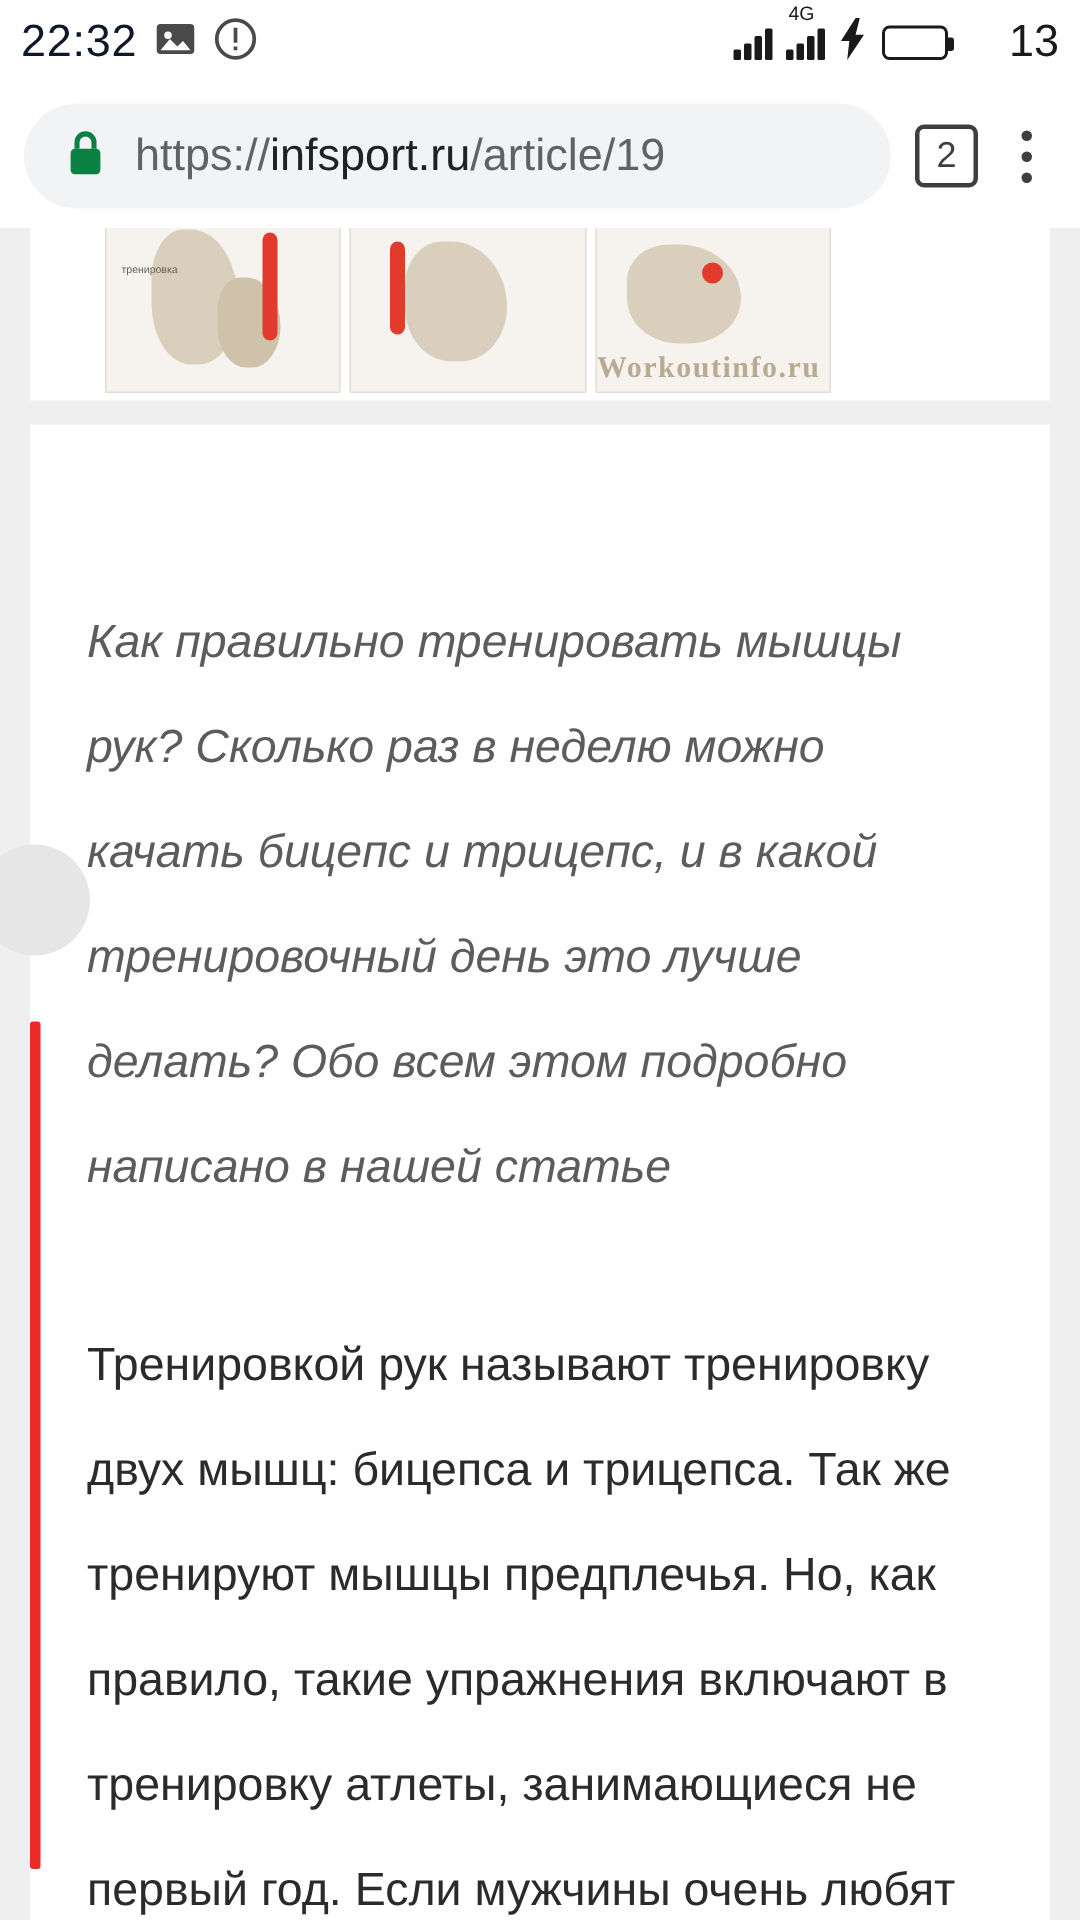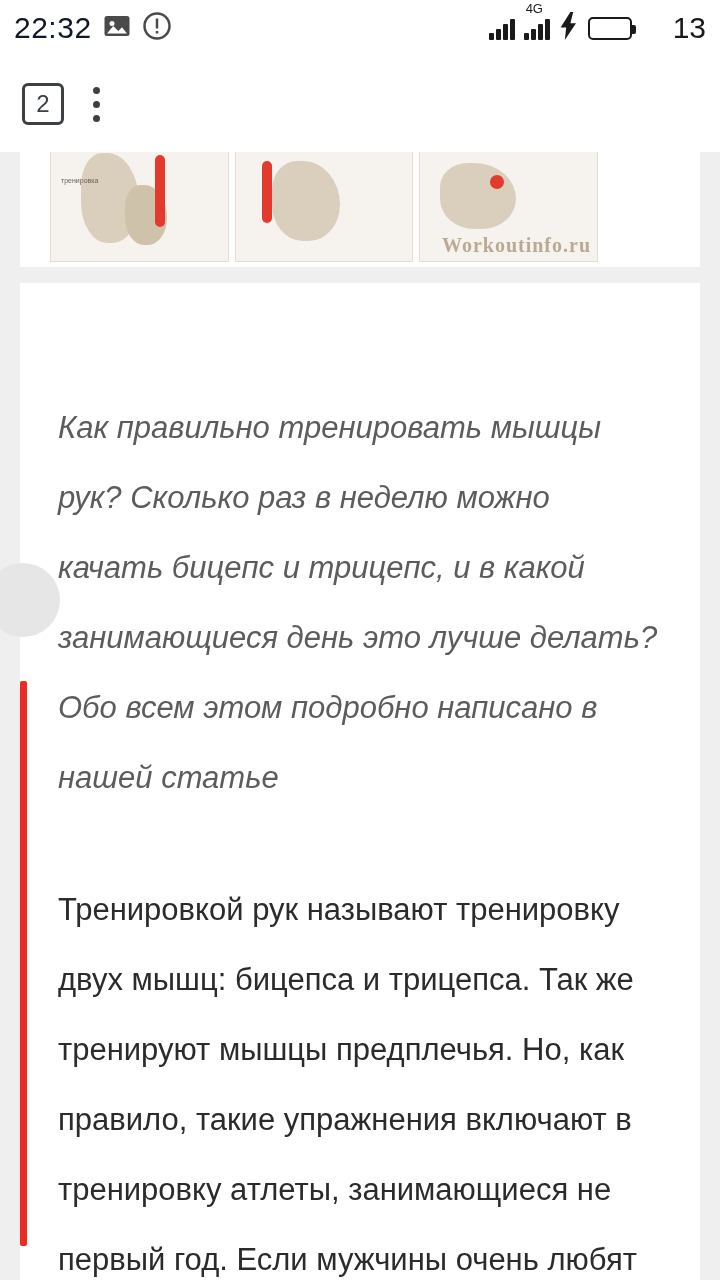--- a/index.html
+++ b/index.html
@@ -143,22 +143,22 @@
   }
   .card-top {
     height: 115px;
     margin: 0 20px 16px 20px;
     background: #ffffff;
     overflow: hidden;
     position: relative;
   }
   .figure-strip {
     position: absolute;
-    left: 30px; top: -40px;
-    width: 548px; height: 150px;
+    left: 50px; top: -40px;
+    width: 484px; height: 150px;
     display: flex;
     gap: 6px;
   }
   .fig {
     flex: 1;
     background: #f6f3ee;
     border: 1px solid #e4ded2;
     position: relative;
     overflow: hidden;
   }
@@ -273,20 +273,29 @@
         </svg>
       </span>
       <span class="battery">
         <span class="battery-fill" style="width:30%"></span>
       </span>
       <span class="battery-pct">13</span>
     </div>
   </div>
 
   <div class="browserbar">
+    <div class="urlbar">
+      <span class="lock-icon">
+        <svg width="30" height="34" viewBox="0 0 20 24">
+          <rect x="3" y="10" width="14" height="12" rx="2" fill="#0b8043"></rect>
+          <path d="M6 10V7a4 4 0 1 1 8 0v3" fill="none" stroke="#0b8043" stroke-width="2.4"></path>
+        </svg>
+      </span>
+      <span class="url-text"><span>https://</span><span class="host">infsport.ru</span><span>/article/19</span></span>
+    </div>
     <div class="tab-count">2</div>
     <div class="menu-dots">
       <span></span>
       <span></span>
       <span></span>
     </div>
   </div>
 
   <div class="webview">
 
@@ -309,18 +318,18 @@
 
           <div class="watermark">Workoutinfo.ru</div>
         </div>
       </div>
     </div>
 
     <div class="article">
       <div class="grey-blob"></div>
       <div class="red-bar"></div>
 
-      <p class="lead">Как правильно тренировать мышцы рук? Сколько раз в неделю можно качать бицепс и трицепс, и в какой занимающиеся день это лучше делать? Обо всем этом подробно написано в нашей статье</p>
+      <p class="lead">Как правильно тренировать мышцы рук? Сколько раз в неделю можно качать бицепс и трицепс, и в какой тренировочный день это лучше делать? Обо всем этом подробно написано в нашей статье</p>
       <p class="body-text">Тренировкой рук называют тренировку двух мышц: бицепса и трицепса. Так же тренируют мышцы предплечья. Но, как правило, такие упражнения включают в тренировку атлеты, занимающиеся не первый год. Если мужчины очень любят руки, и часто упражнения на бицепс</p>
     </div>
 
   </div>
 </div>
 
 </body></html>

